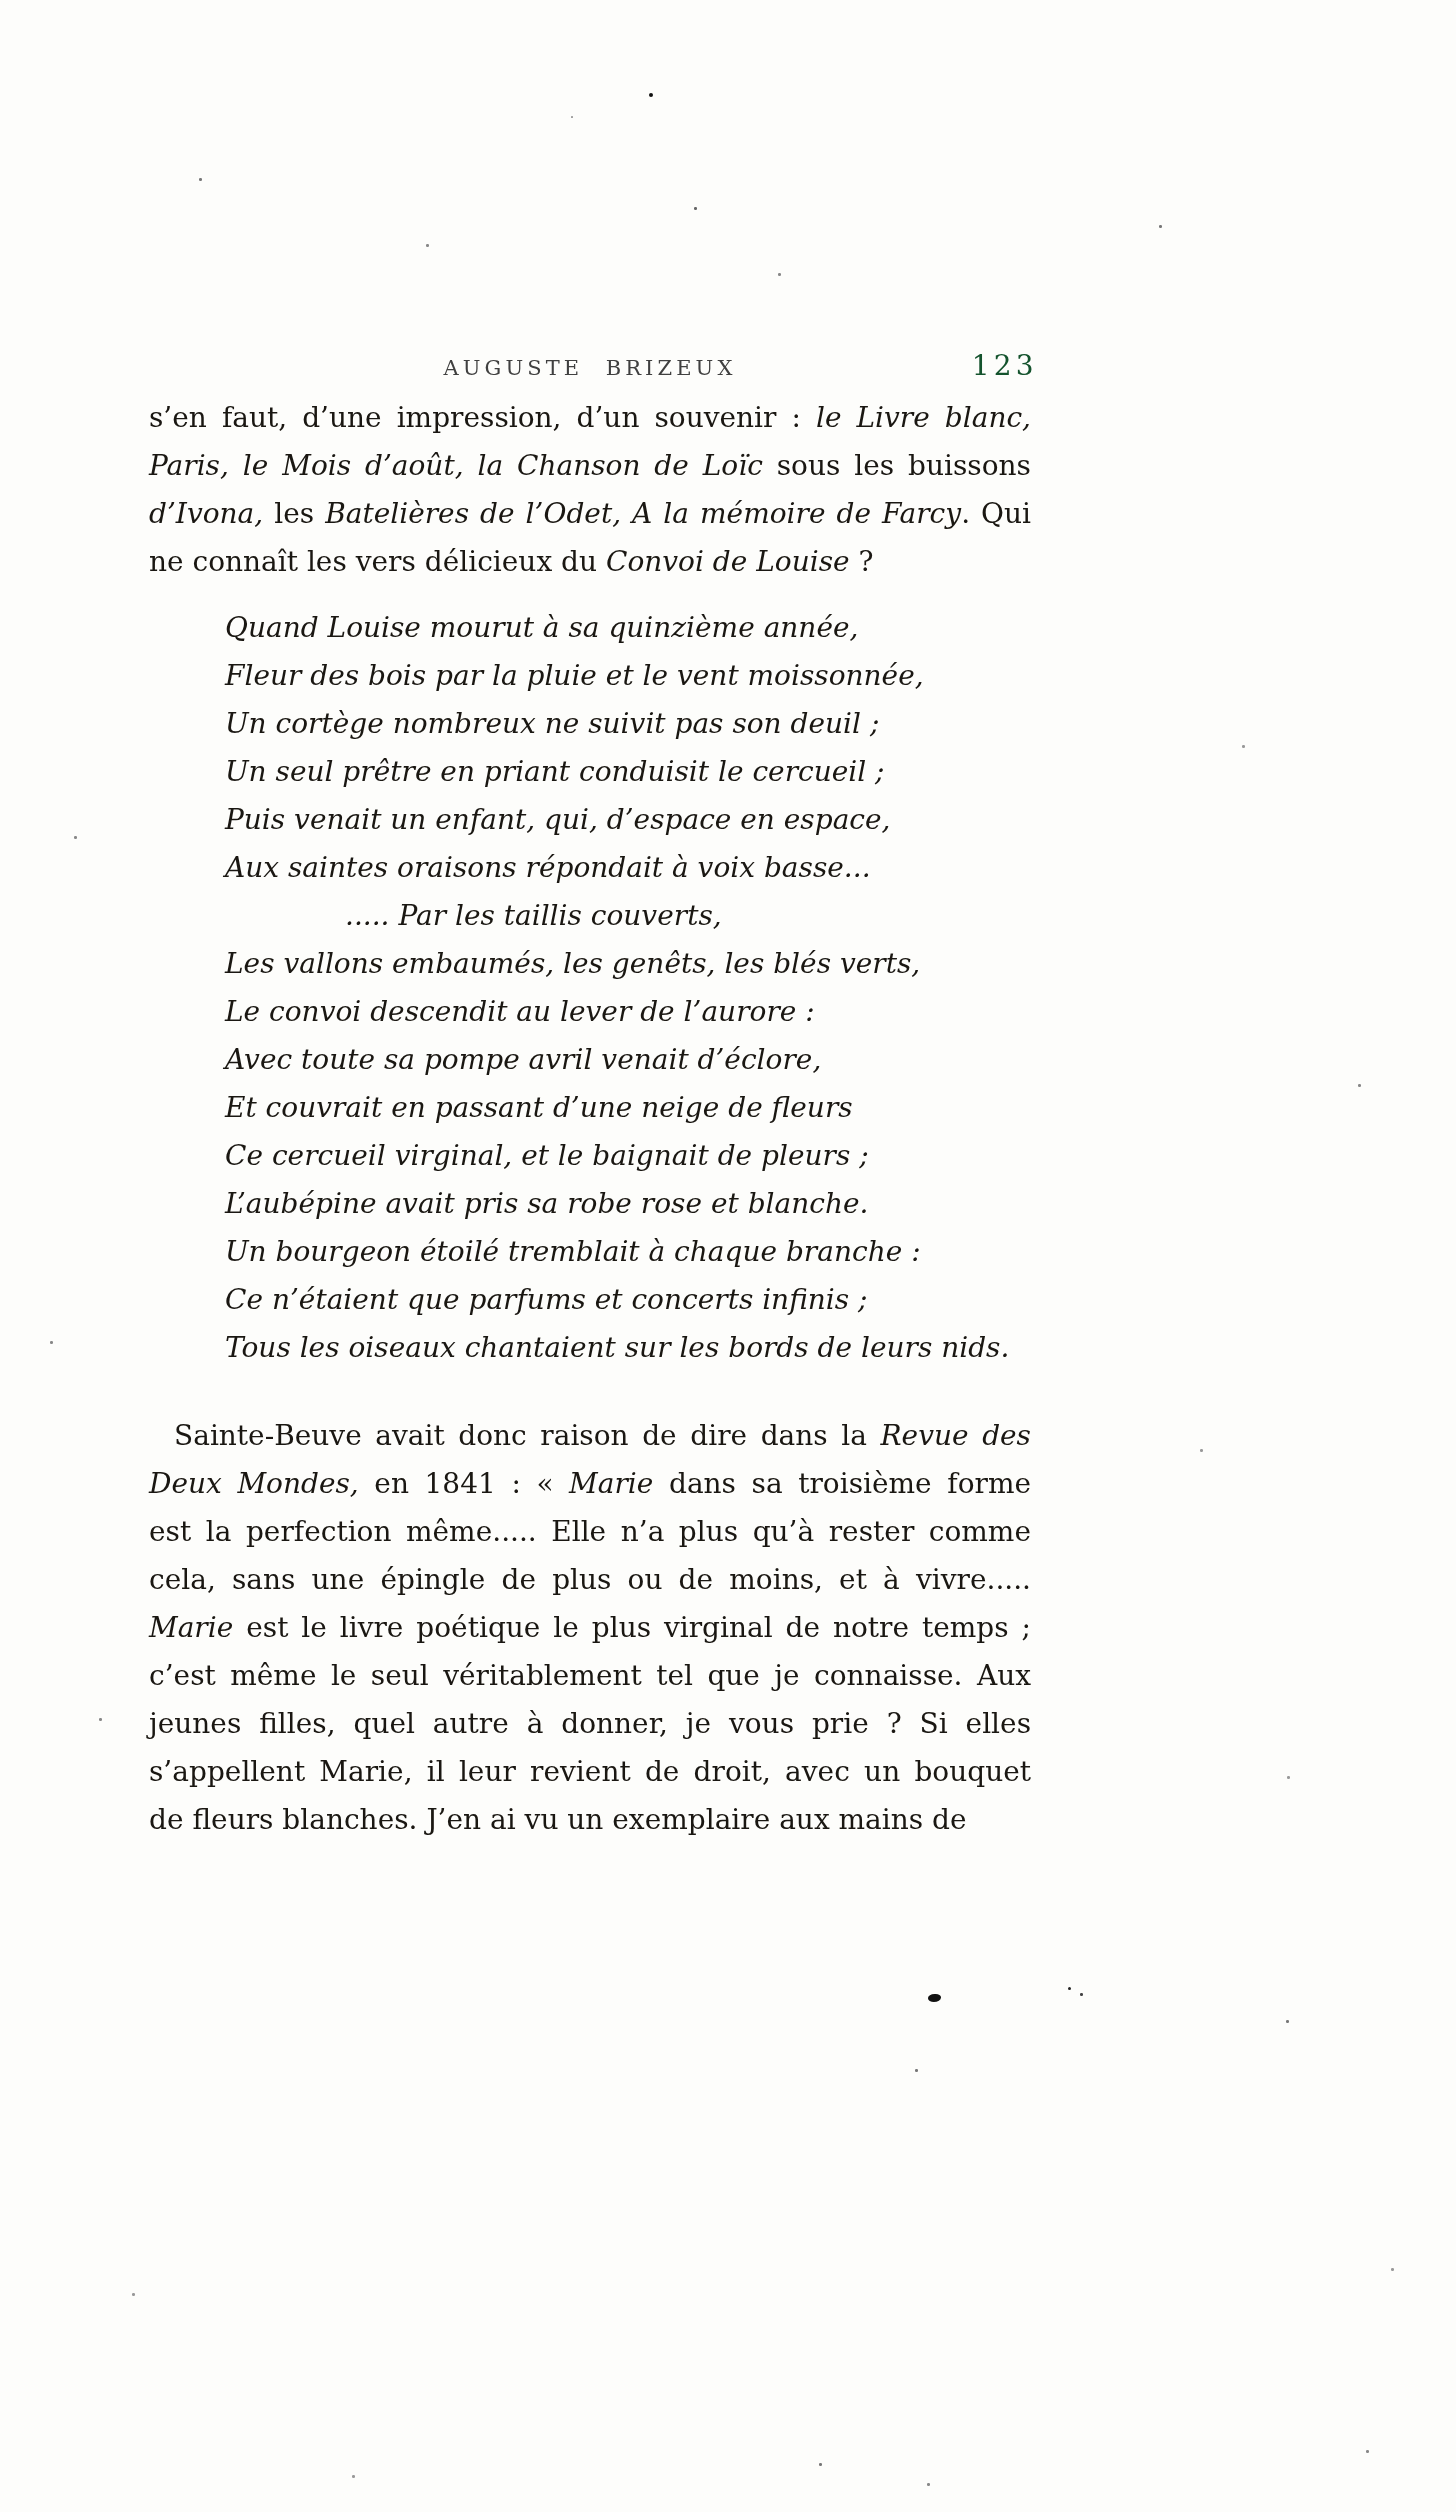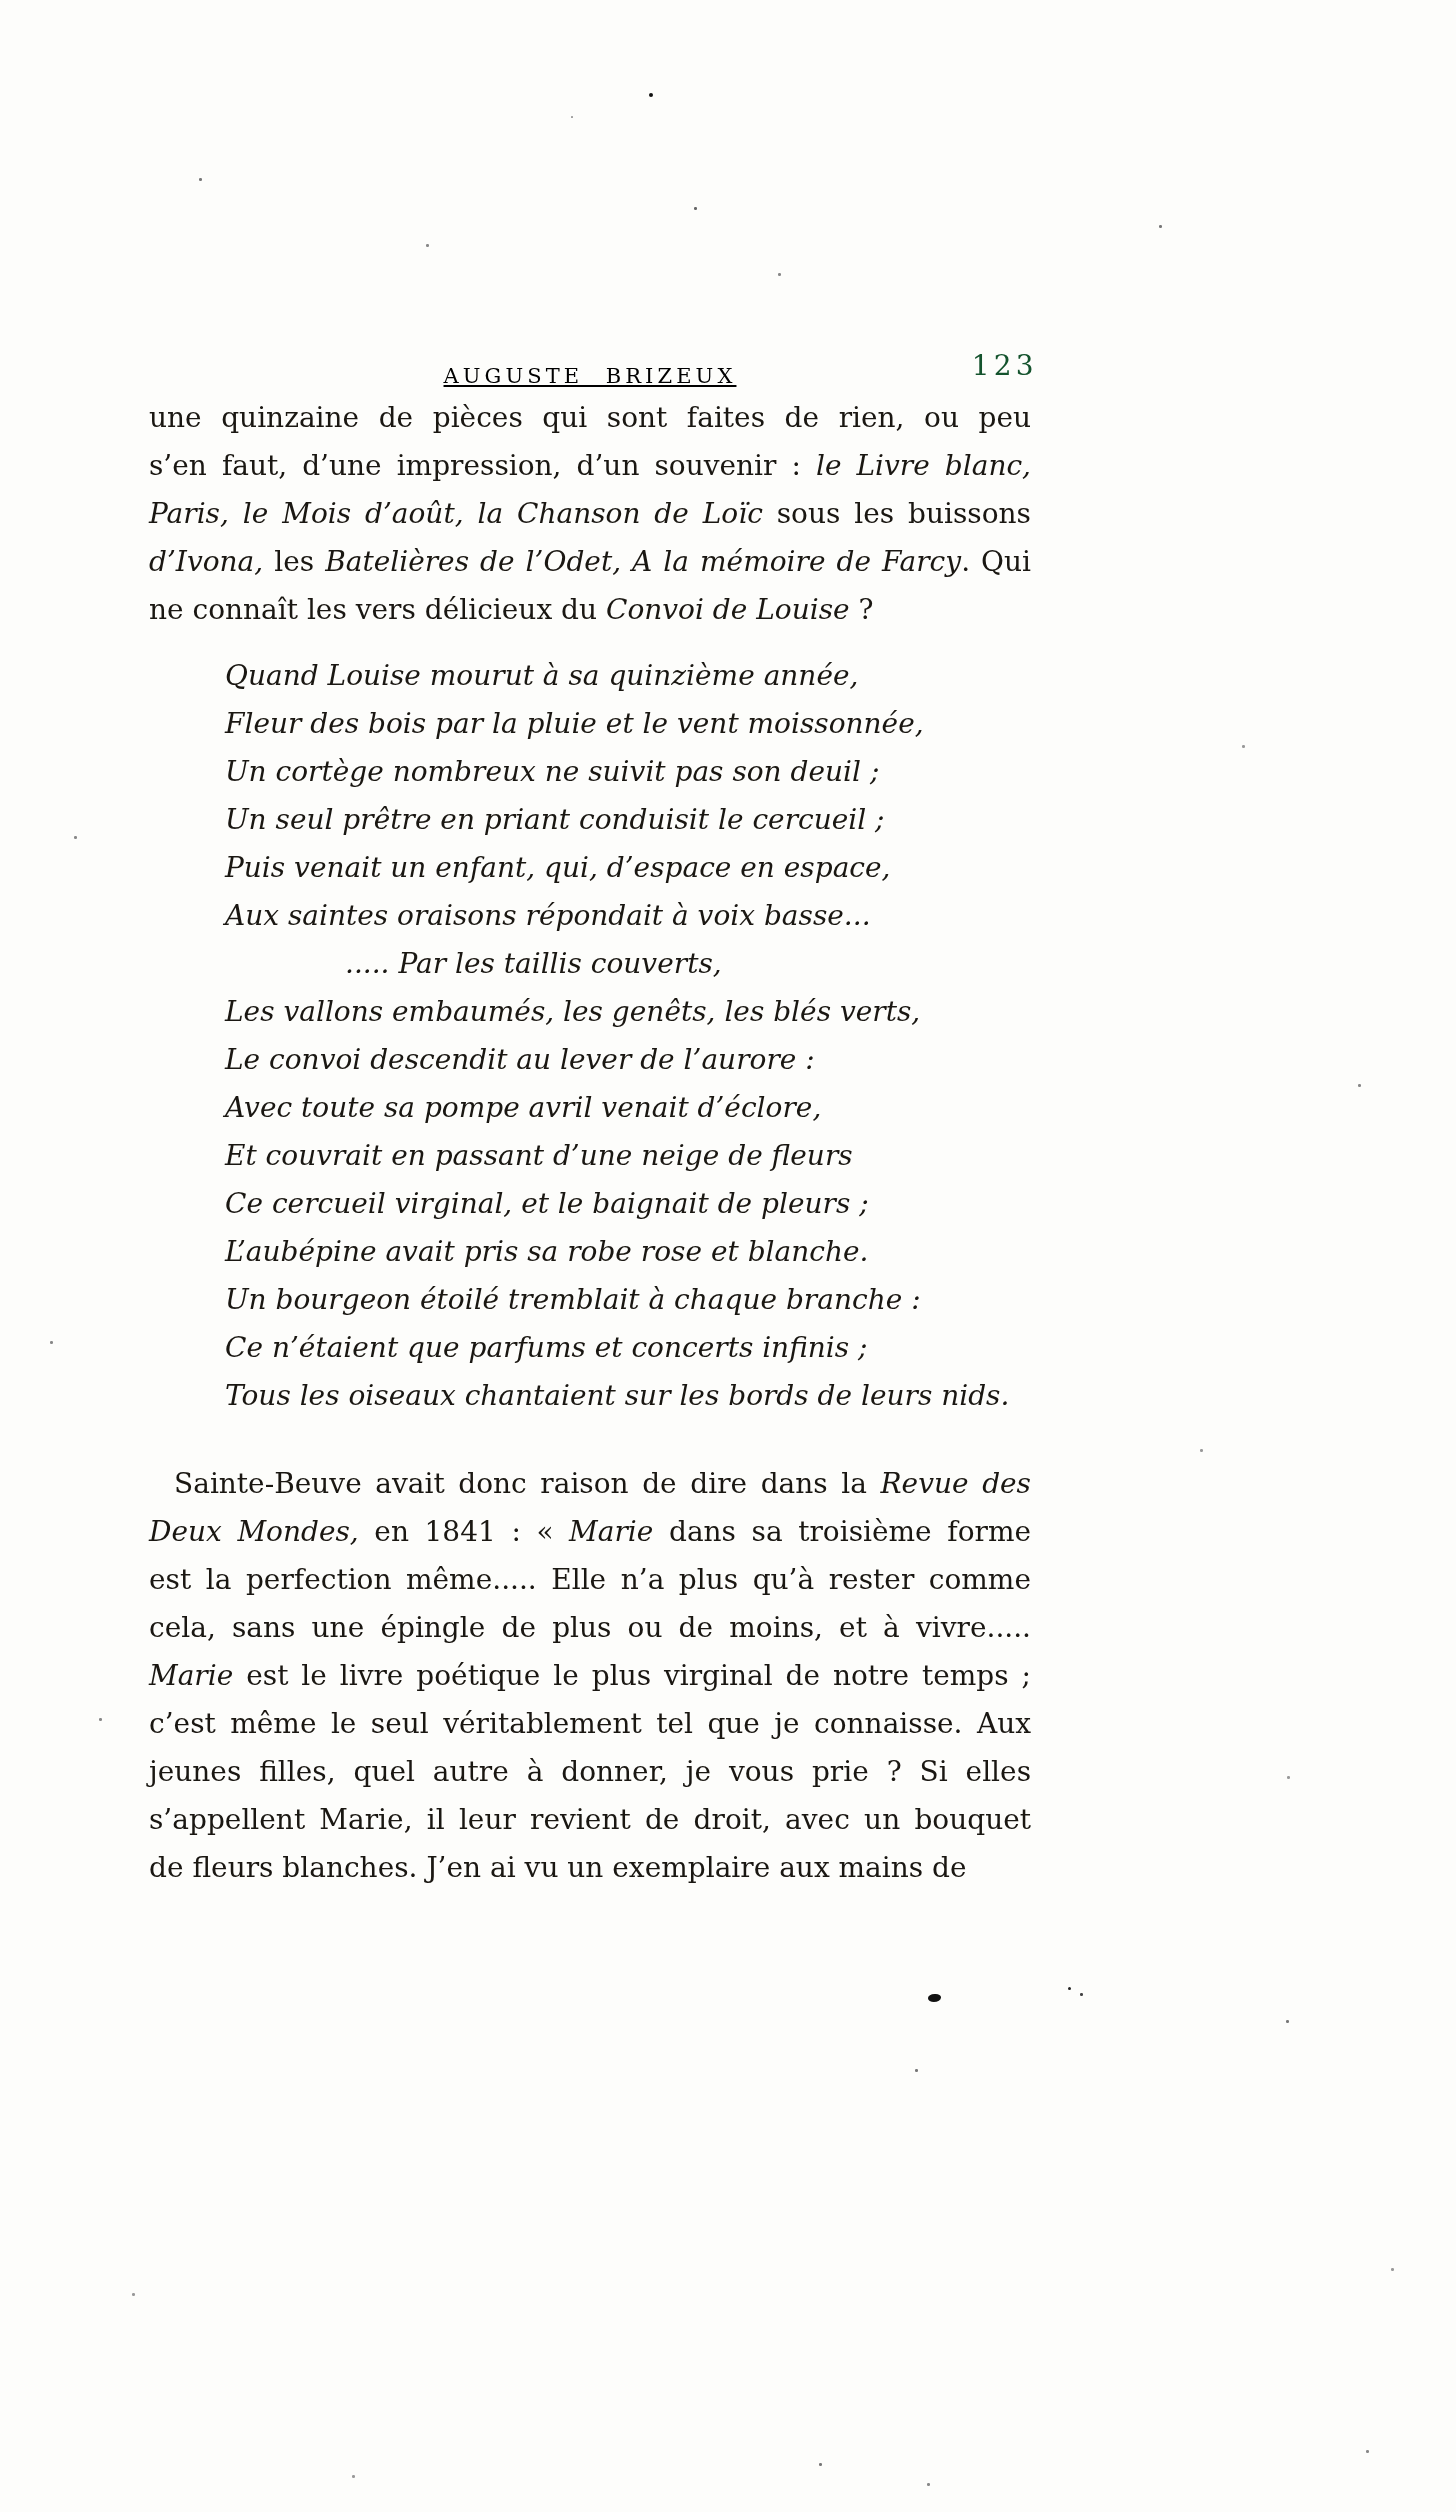--- a/index.html
+++ b/index.html
@@ -11,27 +11,26 @@
     font-family:"DejaVu Serif","Liberation Serif",serif;
     color:#1a1712;
   }
   .column{
     position:absolute;
     left:149px;top:356px;
     width:882px;
   }
   .running-header{position:relative;height:38px;}
   .head-title{
-    position:absolute;left:0;right:0;top:8px;
+    position:absolute;left:0;right:0;top:0;
     text-align:center;
     font-size:21px;
     letter-spacing:4.1px;
     word-spacing:11.6px;
-    color:#000000;
-    text-decoration:underline;
+    color:#404040;
   }
   .page-num{
     position:absolute;right:-6.6px;top:-6.6px;
     font-size:28px;
     letter-spacing:4.1px;
     color:#14532d;
   }
   .prose{font-size:28px;line-height:48px;}
   .verse{
     font-size:28px;line-height:48px;
@@ -66,21 +65,20 @@
 
   <div class="column">
 
     <div class="running-header">
       <div class="head-title">AUGUSTE BRIZEUX</div>
       <div class="page-num">123</div>
     </div>
 
     <div>
         <div class="prose">
-          <div class="line just"><span>une quinzaine de pièces qui sont faites de rien, ou peu</span></div>
           <div class="line just"><span>s’en faut, d’une impression, d’un souvenir : </span><em>le Livre blanc,</em></div>
           <div class="line just"><em>Paris, le Mois d’août, la Chanson de Loïc</em><span> sous les buissons</span></div>
           <div class="line just"><em>d’Ivona,</em><span> les </span><em>Batelières de l’Odet, A la mémoire de Farcy</em><span>. Qui</span></div>
           <div class="line"><span>ne connaît les vers délicieux du </span><em>Convoi de Louise</em><span> ?</span></div>
         </div>
         <div class="verse">
           <div class="line"><em>Quand Louise mourut à sa quinzième année,</em></div>
           <div class="line"><em>Fleur des bois par la pluie et le vent moissonnée,</em></div>
           <div class="line"><em>Un cortège nombreux ne suivit pas son deuil ;</em></div>
           <div class="line"><em>Un seul prêtre en priant conduisit le cercueil ;</em></div>

